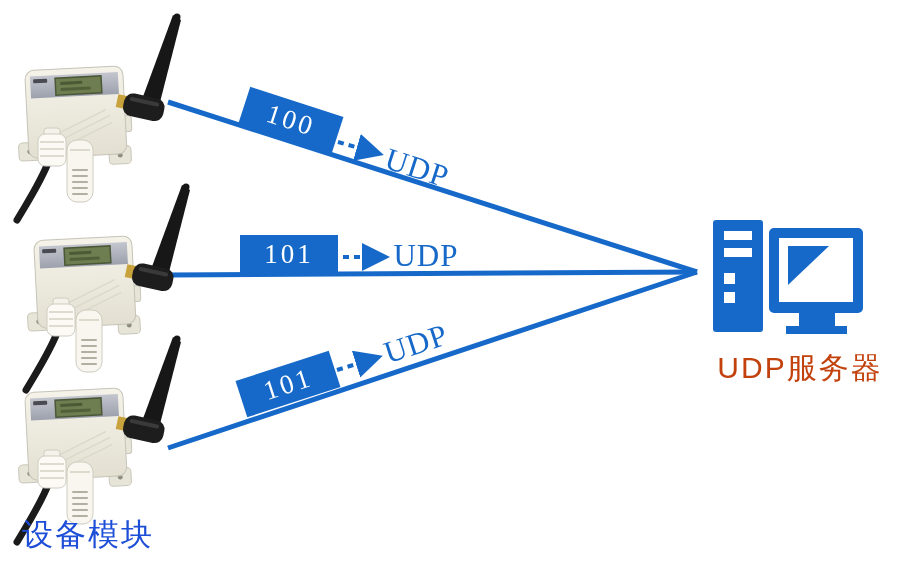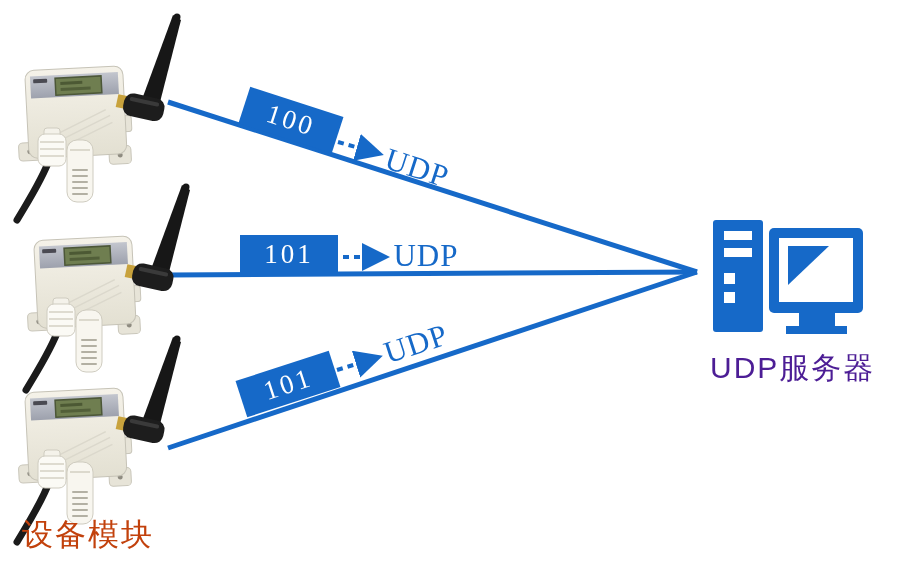--- a/index.html
+++ b/index.html
@@ -46,30 +46,30 @@
   #pkt2 { left: 240px; top: 235px; }
   #pkt3 { left: 239px; top: 365px; transform: rotate(-18deg); }
   #udp1 { left: 381px; top: 149px; transform: rotate(18deg); }
   #udp2 { left: 390px; top: 237px; }
   #udp3 { left: 380px; top: 325px; transform: rotate(-18deg); }
   #devices-caption {
     position: absolute;
     left: 22px; top: 514px;
     font-size: 31px;
     letter-spacing: 2px;
-    color: #c2410c;
+    color: #1d4ed8;
   }
   #server-caption {
     position: absolute;
     left: 710px; top: 348px;
     width: 180px;
-    text-align: left;
+    text-align: center;
     font-size: 30px;
     letter-spacing: 2px;
-    color: #4c1d95;
+    color: #c2410c;
   }
 </style>
 </head>
 <body>
 
 <div id="stage">
 
   <svg id="wires" viewBox="0 0 900 566" xmlns="http://www.w3.org/2000/svg">
     <defs>
       <marker id="arrowhead" markerWidth="8" markerHeight="8" refX="6" refY="3.5" orient="auto" markerUnits="strokeWidth">

